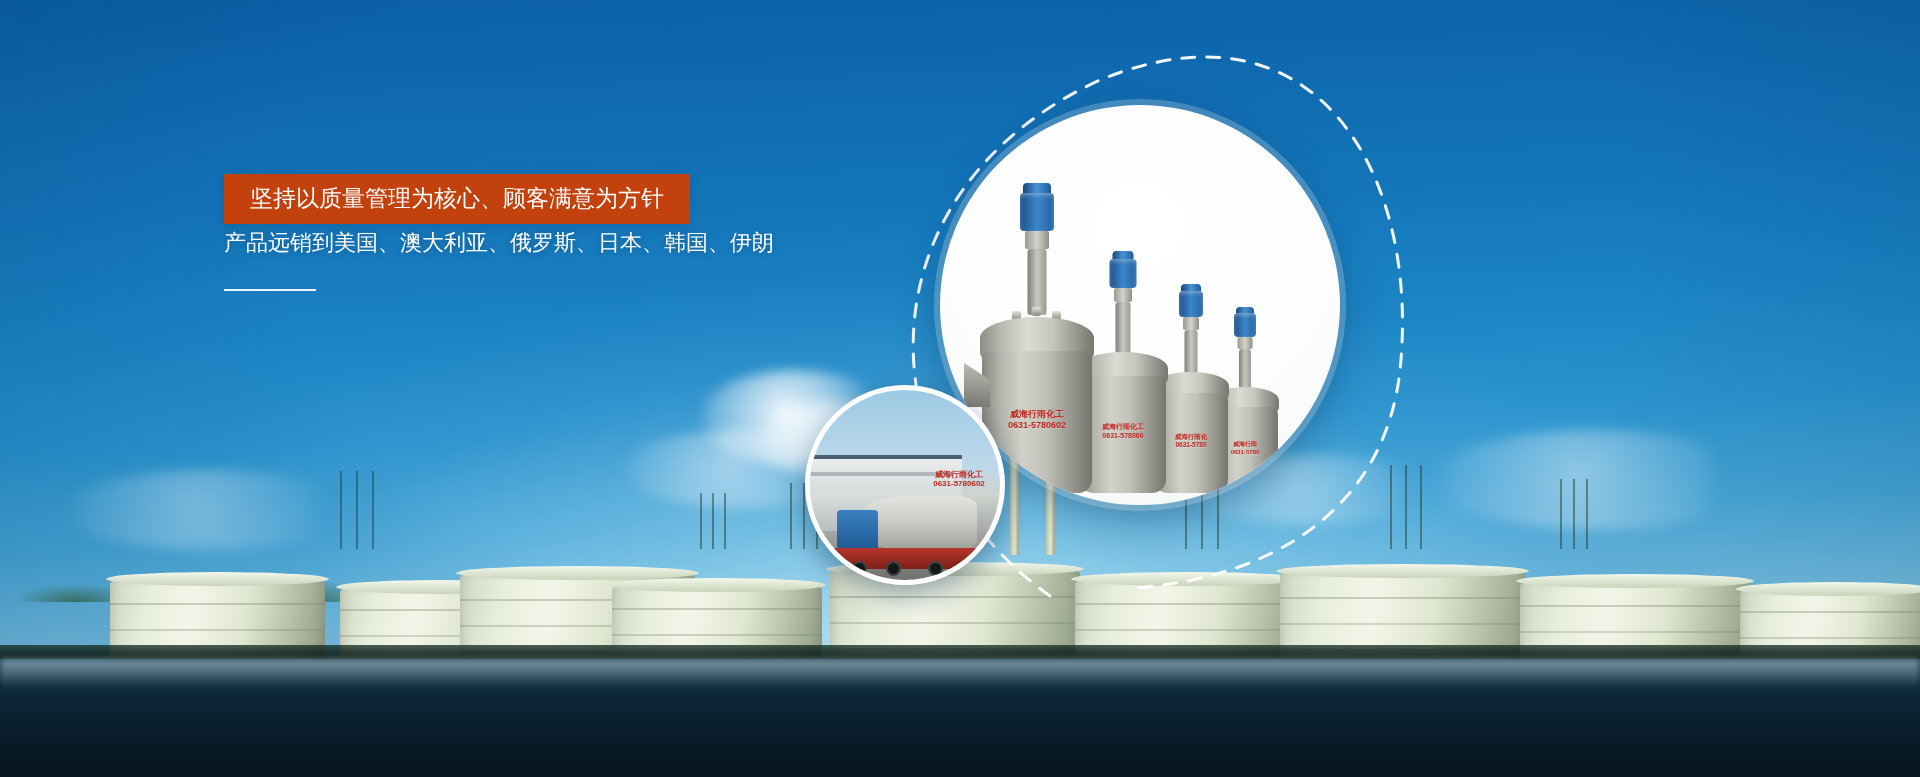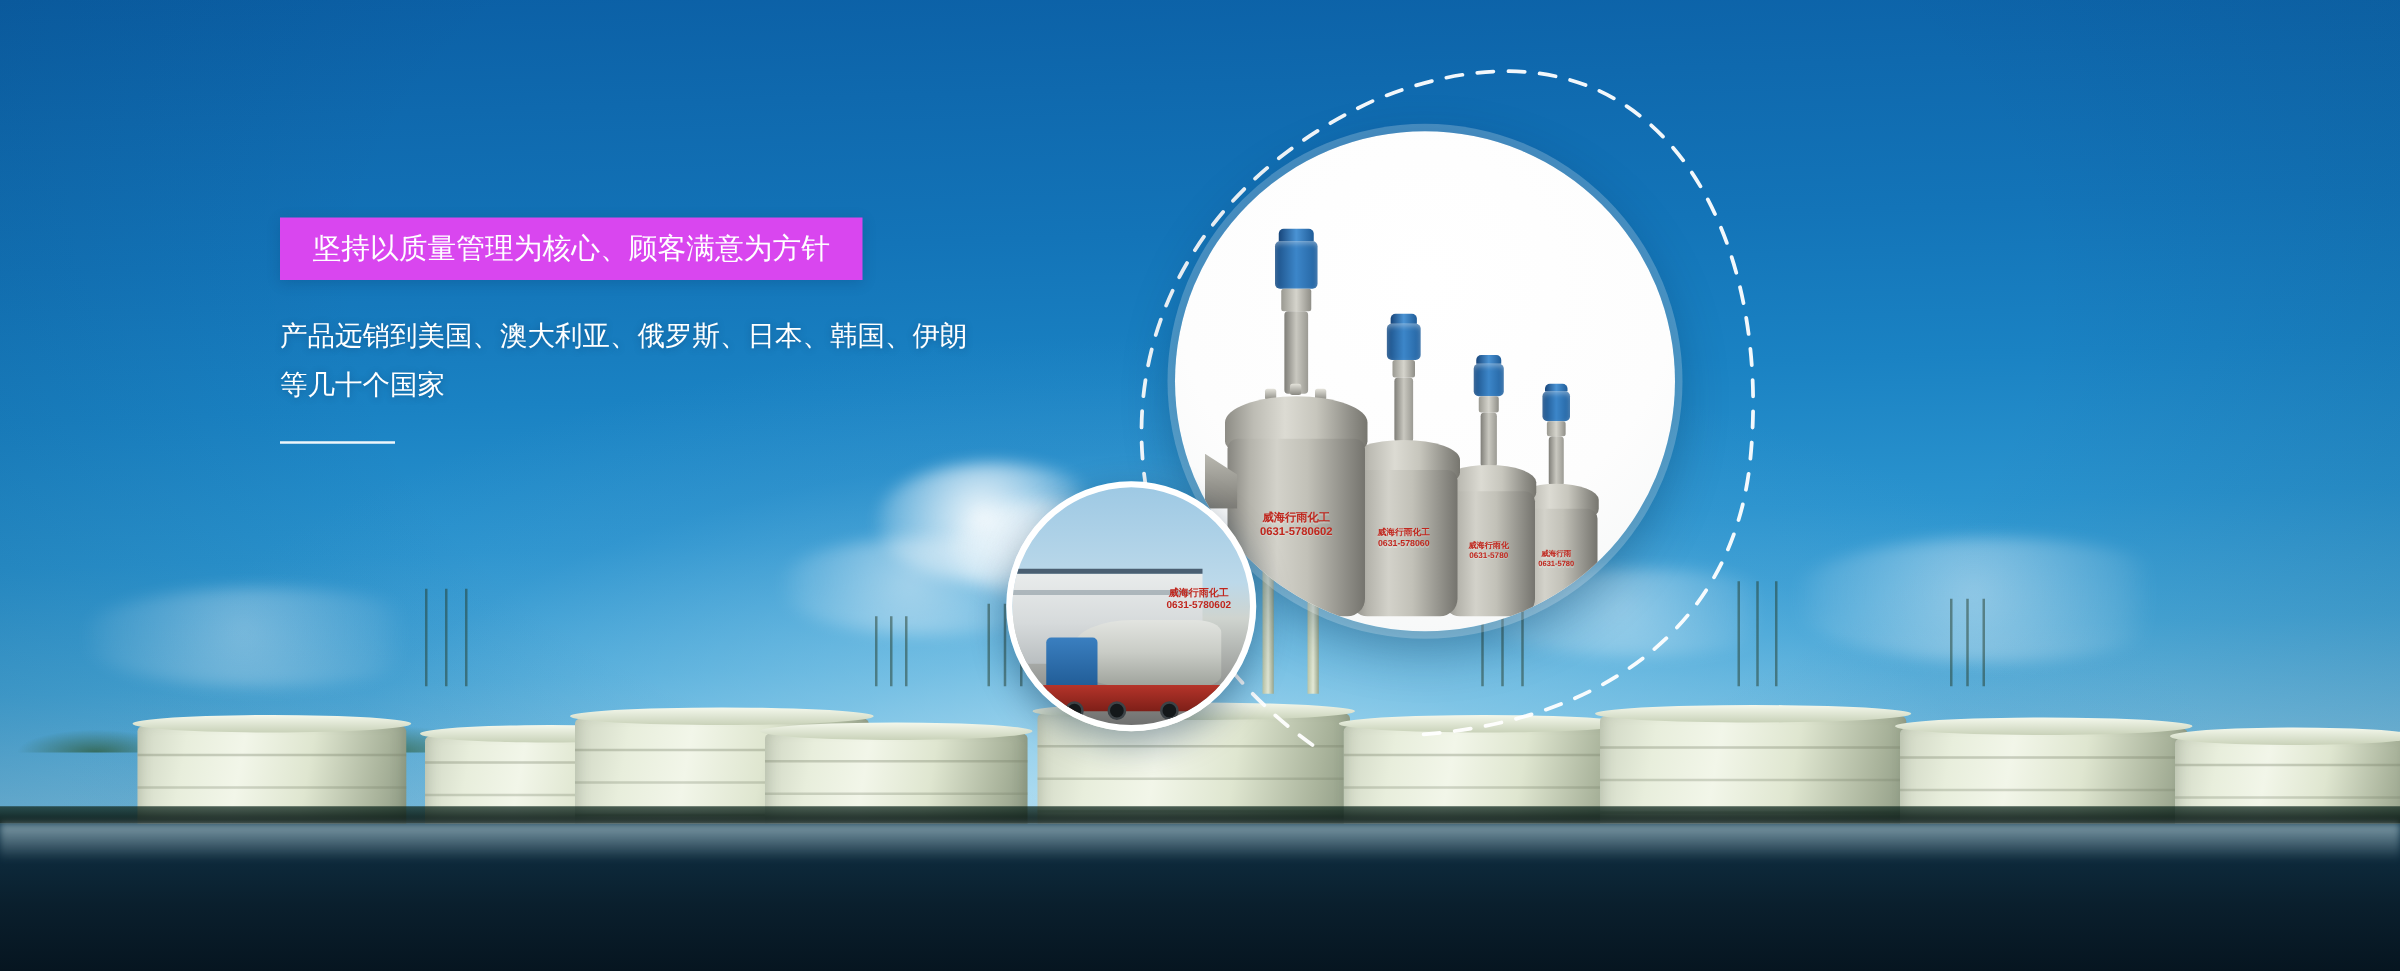--- a/index.html
+++ b/index.html
@@ -195,27 +195,27 @@
   .copy { position:absolute; left:224px; top:150px; width:620px; }
   .headline {
     font-family:"DejaVu Sans","Liberation Sans",sans-serif;
     font-size:44px; font-weight:bold; color:#ffffff;
     letter-spacing:1px; line-height:1;
     text-shadow:0 2px 10px rgba(0,40,80,.45);
     white-space:nowrap;
   }
   .tagbar {
     display:inline-block; margin-top:24px;
-    background:#d946ef; color:#ffffff;
+    background:#c2410c; color:#ffffff;
     font-size:23px; line-height:1; padding:13px 26px 14px 26px;
     white-space:nowrap;
     box-shadow:0 2px 10px rgba(0,50,90,.2);
   }
   .para {
-    margin-top:26px; color:#ffffff; font-size:22px; line-height:1.75;
+    color:#ffffff; font-size:22px; line-height:1.75;
     max-width:560px; text-shadow:0 1px 6px rgba(0,40,80,.35);
   }
   .rule { margin-top:26px; width:92px; height:2px; background:#ffffff; opacity:.92; }
 </style>
 </head>
 <body>
 
 <div class="banner">
 
   <div class="sky"></div>
@@ -355,18 +355,17 @@
     <div class="inset-label">
       <div>威海行雨化工</div>
       <div>0631-5780602</div>
     </div>
   </div>
 
   <div class="copy">
     <div class="tagbar">坚持以质量管理为核心、顾客满意为方针</div>
     <div class="para">
       <div>产品远销到美国、澳大利亚、俄罗斯、日本、韩国、伊朗</div>
-      <div>等几十个国家</div>
     </div>
     <div class="rule"></div>
   </div>
 
 </div>
 
 </body></html>

